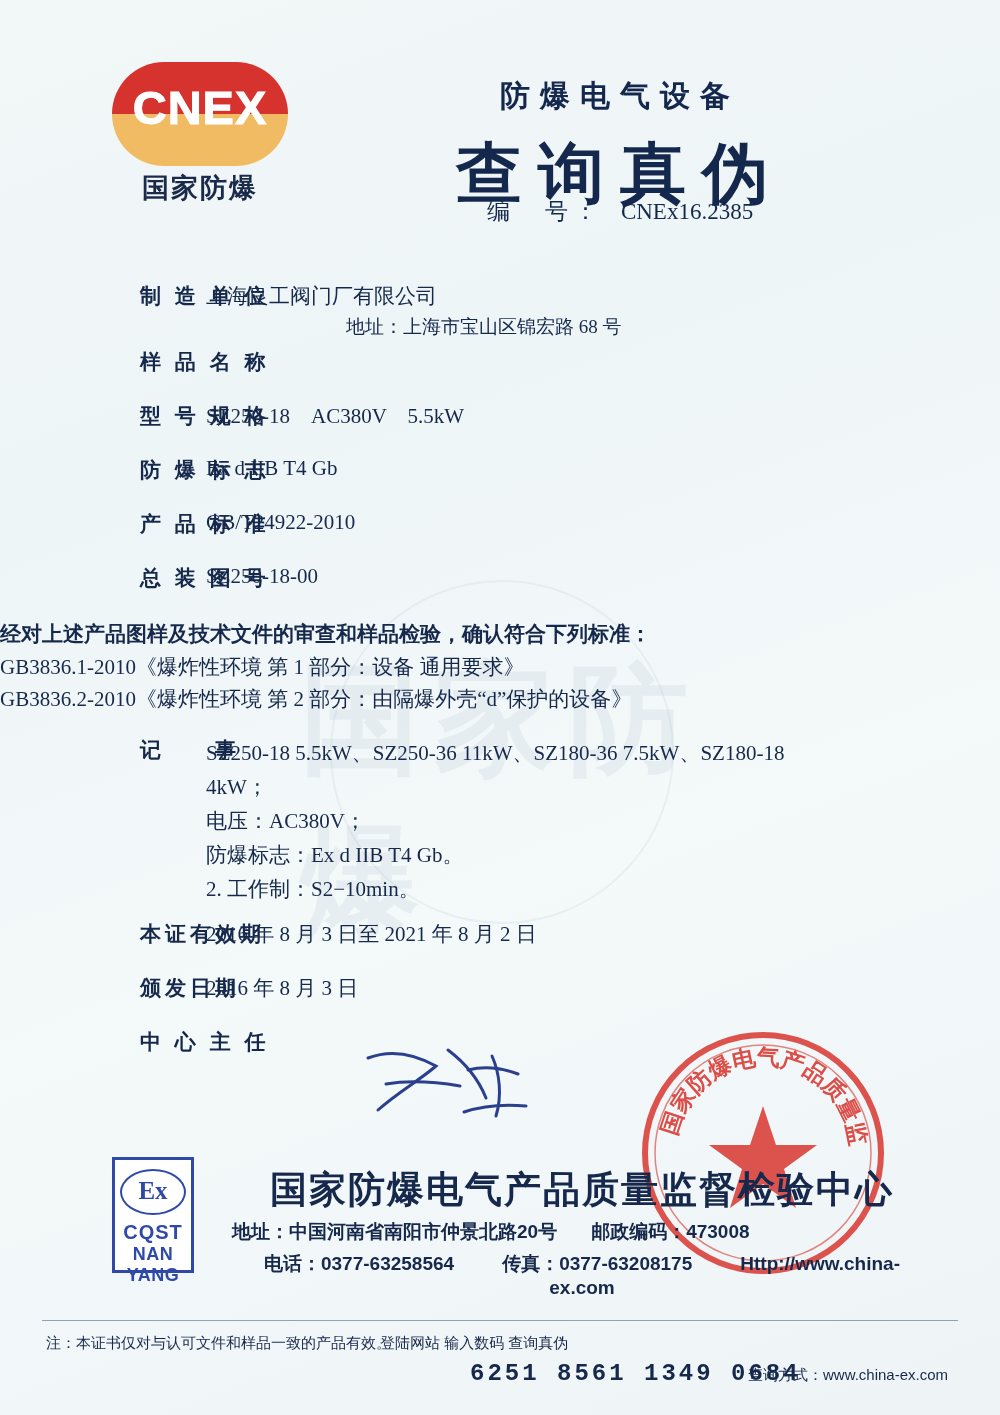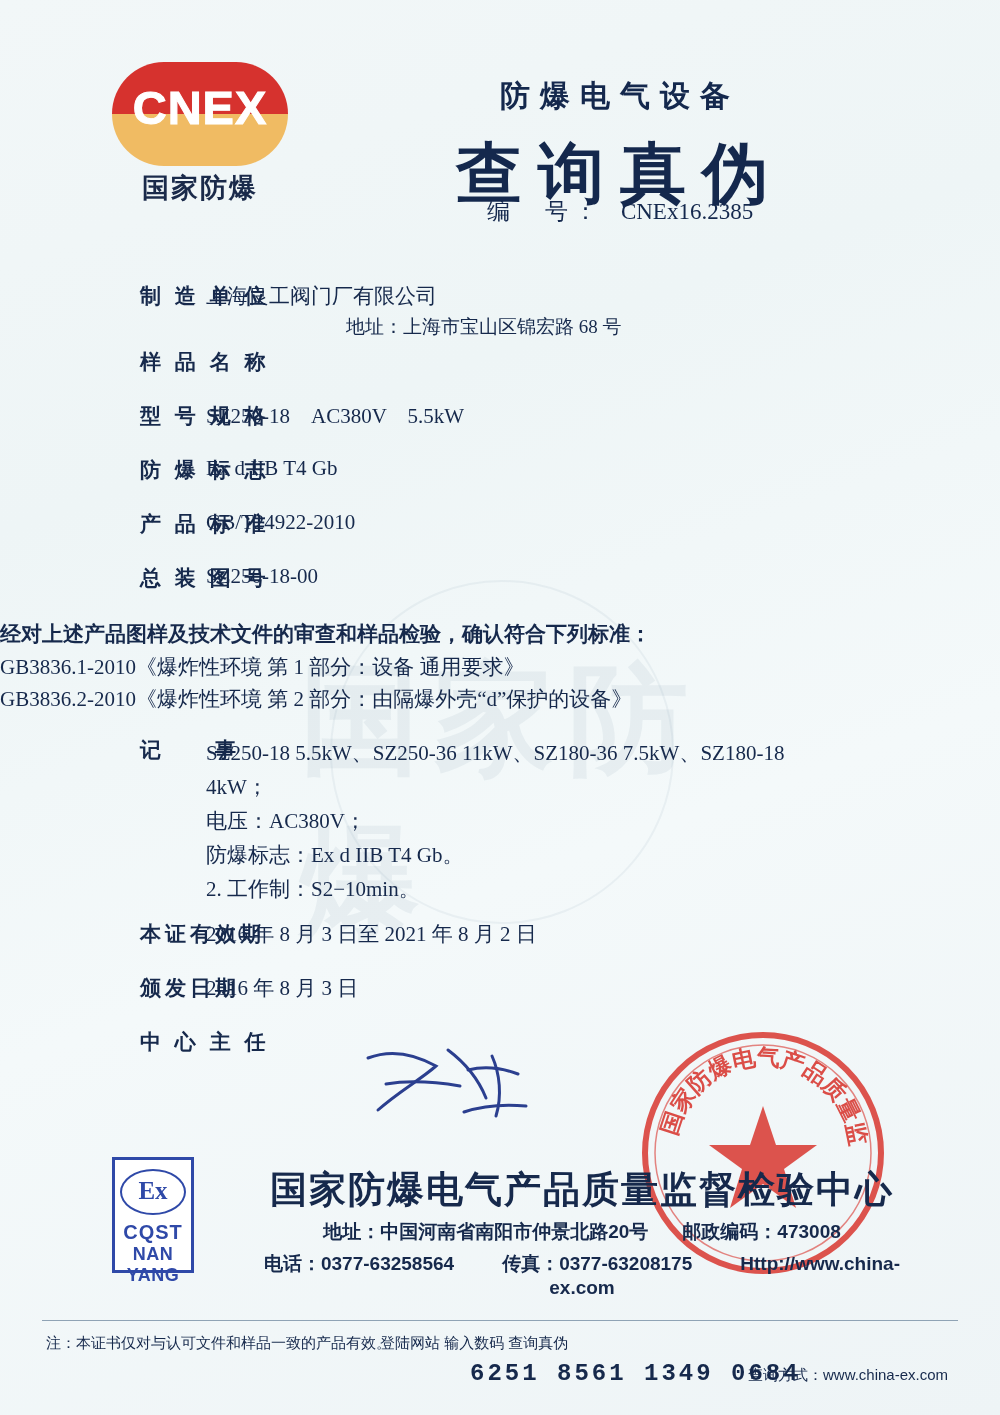--- a/index.html
+++ b/index.html
@@ -275,21 +275,20 @@
     letter-spacing: 2px;
     color: #16294c;
     font-family: "Liberation Sans", sans-serif;
     text-align: center;
   }
   .org-addr {
     position: absolute;
     left: 232px;
     top: 64px;
     width: 700px;
-    text-align: center;
     font-size: 19px;
     font-weight: bold;
     color: #16294c;
     font-family: "Liberation Sans", sans-serif;
   }
   .org-addr .zip-label { margin-left: 34px; }
   .org-contact {
     position: absolute;
     left: 232px;
     top: 96px;

